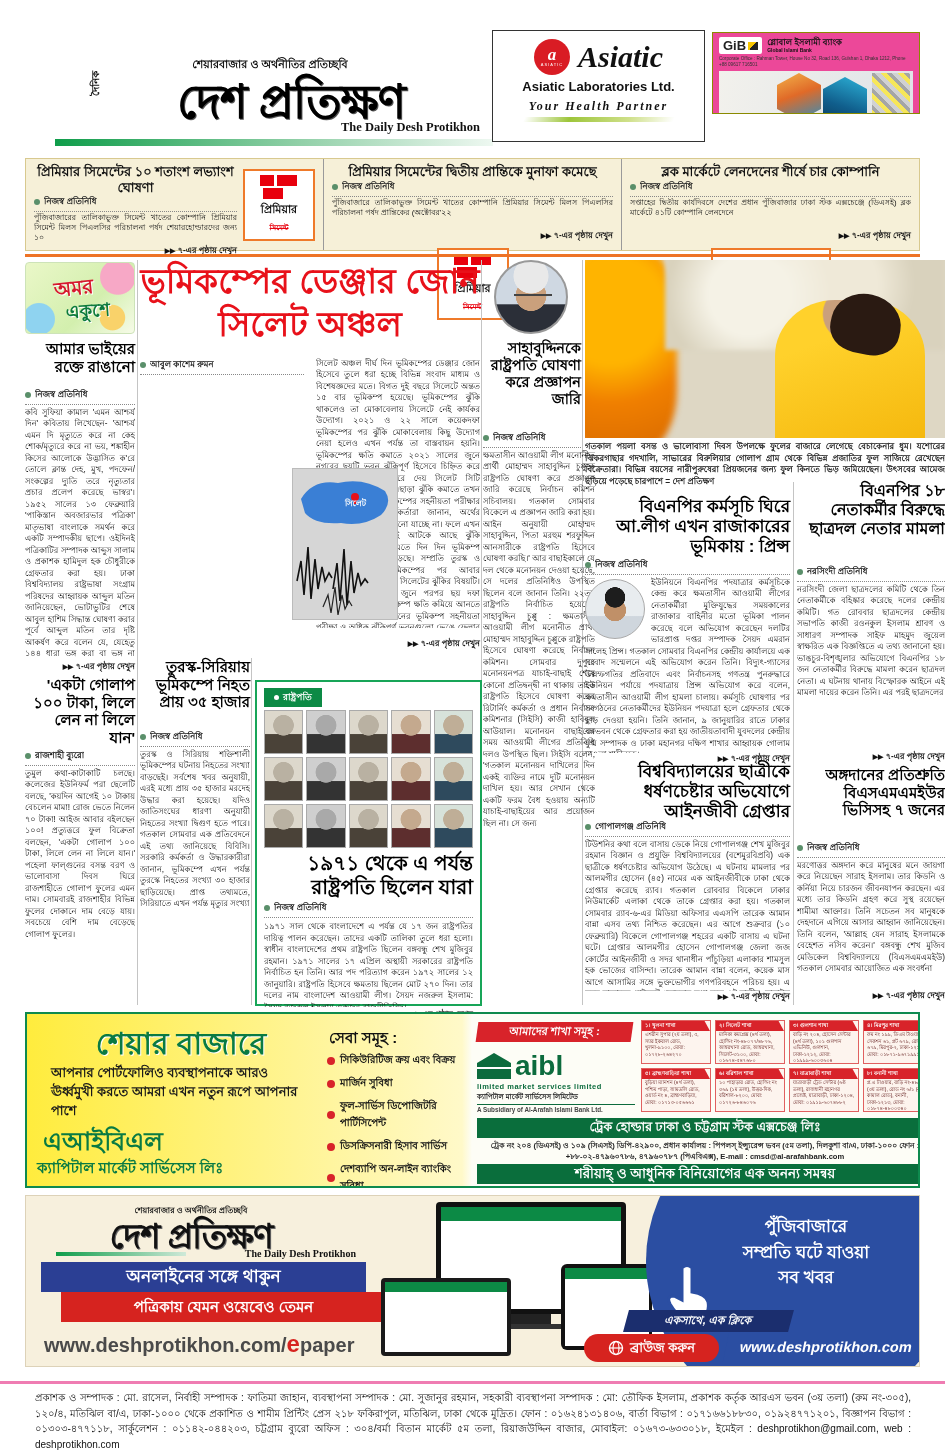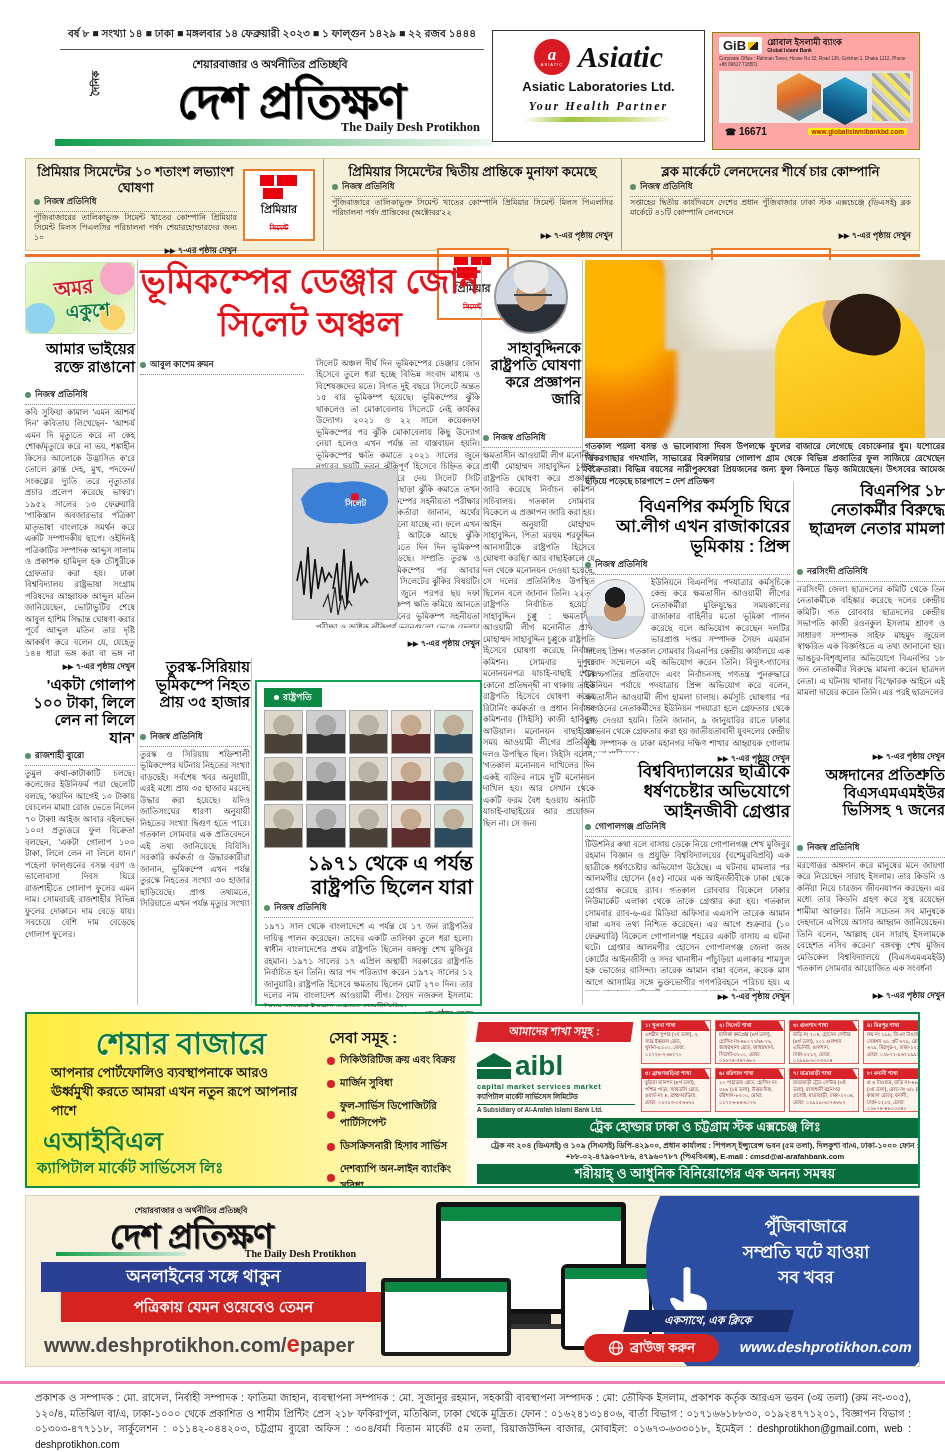--- a/index.html
+++ b/index.html
@@ -17,21 +17,21 @@
   .mast-bar { position:absolute; left:55px; top:139px; width:438px; height:7px; background:linear-gradient(90deg,#0f9d4a,#8fcfa6 55%,#eef8f1); }
   .ad-asiatic { position:absolute; left:492px; top:30px; width:213px; height:112px; border:1.5px solid #333; background:#fff; padding:8px 10px; }
   .asia-row { display:flex; align-items:center; gap:8px; justify-content:center; }
   .asia-circ { width:36px; height:36px; border-radius:50%; background:#d91c24; color:#fff; display:flex; flex-direction:column; align-items:center; justify-content:center; flex:0 0 36px; }
   .asia-circ .a { font-family:"Liberation Serif", serif; font-style:italic; font-weight:bold; font-size:17px; line-height:14px; }
   .asia-circ .t { font-size:4px; letter-spacing:1px; }
   .asia-brand { font-family:"Liberation Serif", serif; font-style:italic; font-weight:bold; font-size:30px; color:#111; }
   .asia-sub { text-align:center; font-weight:bold; font-size:13px; margin-top:4px; }
   .asia-slogan { margin-top:5px; text-align:center; font-family:"Liberation Serif", serif; font-style:italic; font-weight:bold; font-size:12px; letter-spacing:2px; }
   .asia-swoosh { margin:3px auto 0; width:150px; height:5px; background:linear-gradient(90deg,transparent,#9dc53a 30%,#cfe08a 70%,transparent); transform:skewX(-25deg); }
-  .ad-gib { position:absolute; left:712px; top:32px; width:208px; height:118px; background:#fca5a5; border:1px solid #8a8a00; overflow:hidden; }
+  .ad-gib { position:absolute; left:712px; top:32px; width:208px; height:82px; background:#ec4899; border:1px solid #8a8a00; overflow:hidden; }
   .gib-top { display:flex; align-items:center; gap:5px; padding:4px 6px 2px; }
   .gib-logo { font-weight:800; font-size:13px; color:#222; background:#fff; padding:1px 4px; border-radius:2px; }
   .gib-slash { display:inline-block; width:10px; height:8px; background:linear-gradient(135deg,#f7c600 50%,#222 50%); margin-left:2px; }
   .gib-bank { font-size:8.5px; font-weight:bold; color:#111; line-height:1.15; }
   .gib-bank .en { font-size:5px; display:block; }
   .gib-addr { padding:0 6px; font-size:4.6px; color:#333; line-height:1.3; }
   .gib-mid { position:relative; margin:3px 6px; height:52px; background:linear-gradient(100deg,#f2f1ec,#dfe3e8); }
   .hex { position:absolute; width:44px; height:48px; clip-path:polygon(50% 0,100% 25%,100% 75%,50% 100%,0 75%,0 25%); }
   .hex1 { left:58px; top:2px; background:linear-gradient(160deg,#f2b24a,#e06a28 45%,#2e8fbe); }
   .hex2 { left:104px; top:6px; background:linear-gradient(200deg,#2db3d9,#105e8c 60%,#0a3a5c); }
@@ -221,21 +221,20 @@
   
   .foot-line { position:absolute; left:0; top:1381px; width:945px; height:3px; background:#ef7cb2; }
   .imprint { position:absolute; left:35px; top:1390px; width:876px; font-size:10px; line-height:1.55; color:#111; text-align:justify; }
 </style>
 </head>
 <body>
 
 <div class="page">
 
   <div class="hdr">
-    <div class="dateline">বর্ষ ৮ ■ সংখ্যা ১৪ ■ ঢাকা ■ মঙ্গলবার ১৪ ফেব্রুয়ারী ২০২৩ ■ ১ ফাল্গুন ১৪২৯ ■ ২২ রজব ১৪৪৪</div>
     <div class="mast-tag">শেয়ারবাজার ও অর্থনীতির প্রতিচ্ছবি</div>
     <div class="mast-daily">দৈনিক</div>
     <div class="mast-name">দেশ প্রতিক্ষণ</div>
     <div class="mast-en">The Daily Desh Protikhon</div>
     <div class="mast-bar"></div>
 
     <div class="ad-asiatic">
       <div class="asia-row">
         <div class="asia-circ">
           <span class="a">a</span>
@@ -496,21 +495,21 @@
       <div class="svc">
           <span class="svc-dot"></span>
           <span>দেশব্যাপি অন-লাইন ব্যাংকিং সুবিধা</span>
         </div>
 
     </div>
 
     <div class="br-title">আমাদের শাখা সমূহ :</div>
     <div class="aibl-logo">
       <span class="aibl-house"></span><span class="aibl-word">aibl</span>
-      <div class="aibl-l1">capital market services market</div>
+      <div class="aibl-l1">limited market services limited</div>
       <div class="aibl-l2">ক্যাপিটাল মার্কেট সার্ভিসেস লিমিটেড</div>
       <div class="aibl-l3">A Subsidiary of Al-Arafah Islami Bank Ltd.</div>
     </div>
 
     <div class="branches">
       <div class="branch">
           <div class="b-head">১। খুলনা শাখা</div>
           <div class="b-body">এশরীন সুপার (২য় তলা), ৫, স্যার ইকবাল রোড, খুলনা-৯১০০, মোবা: ০১৭২৮-২৬৪২৭০</div>
         </div>
       <div class="branch">

